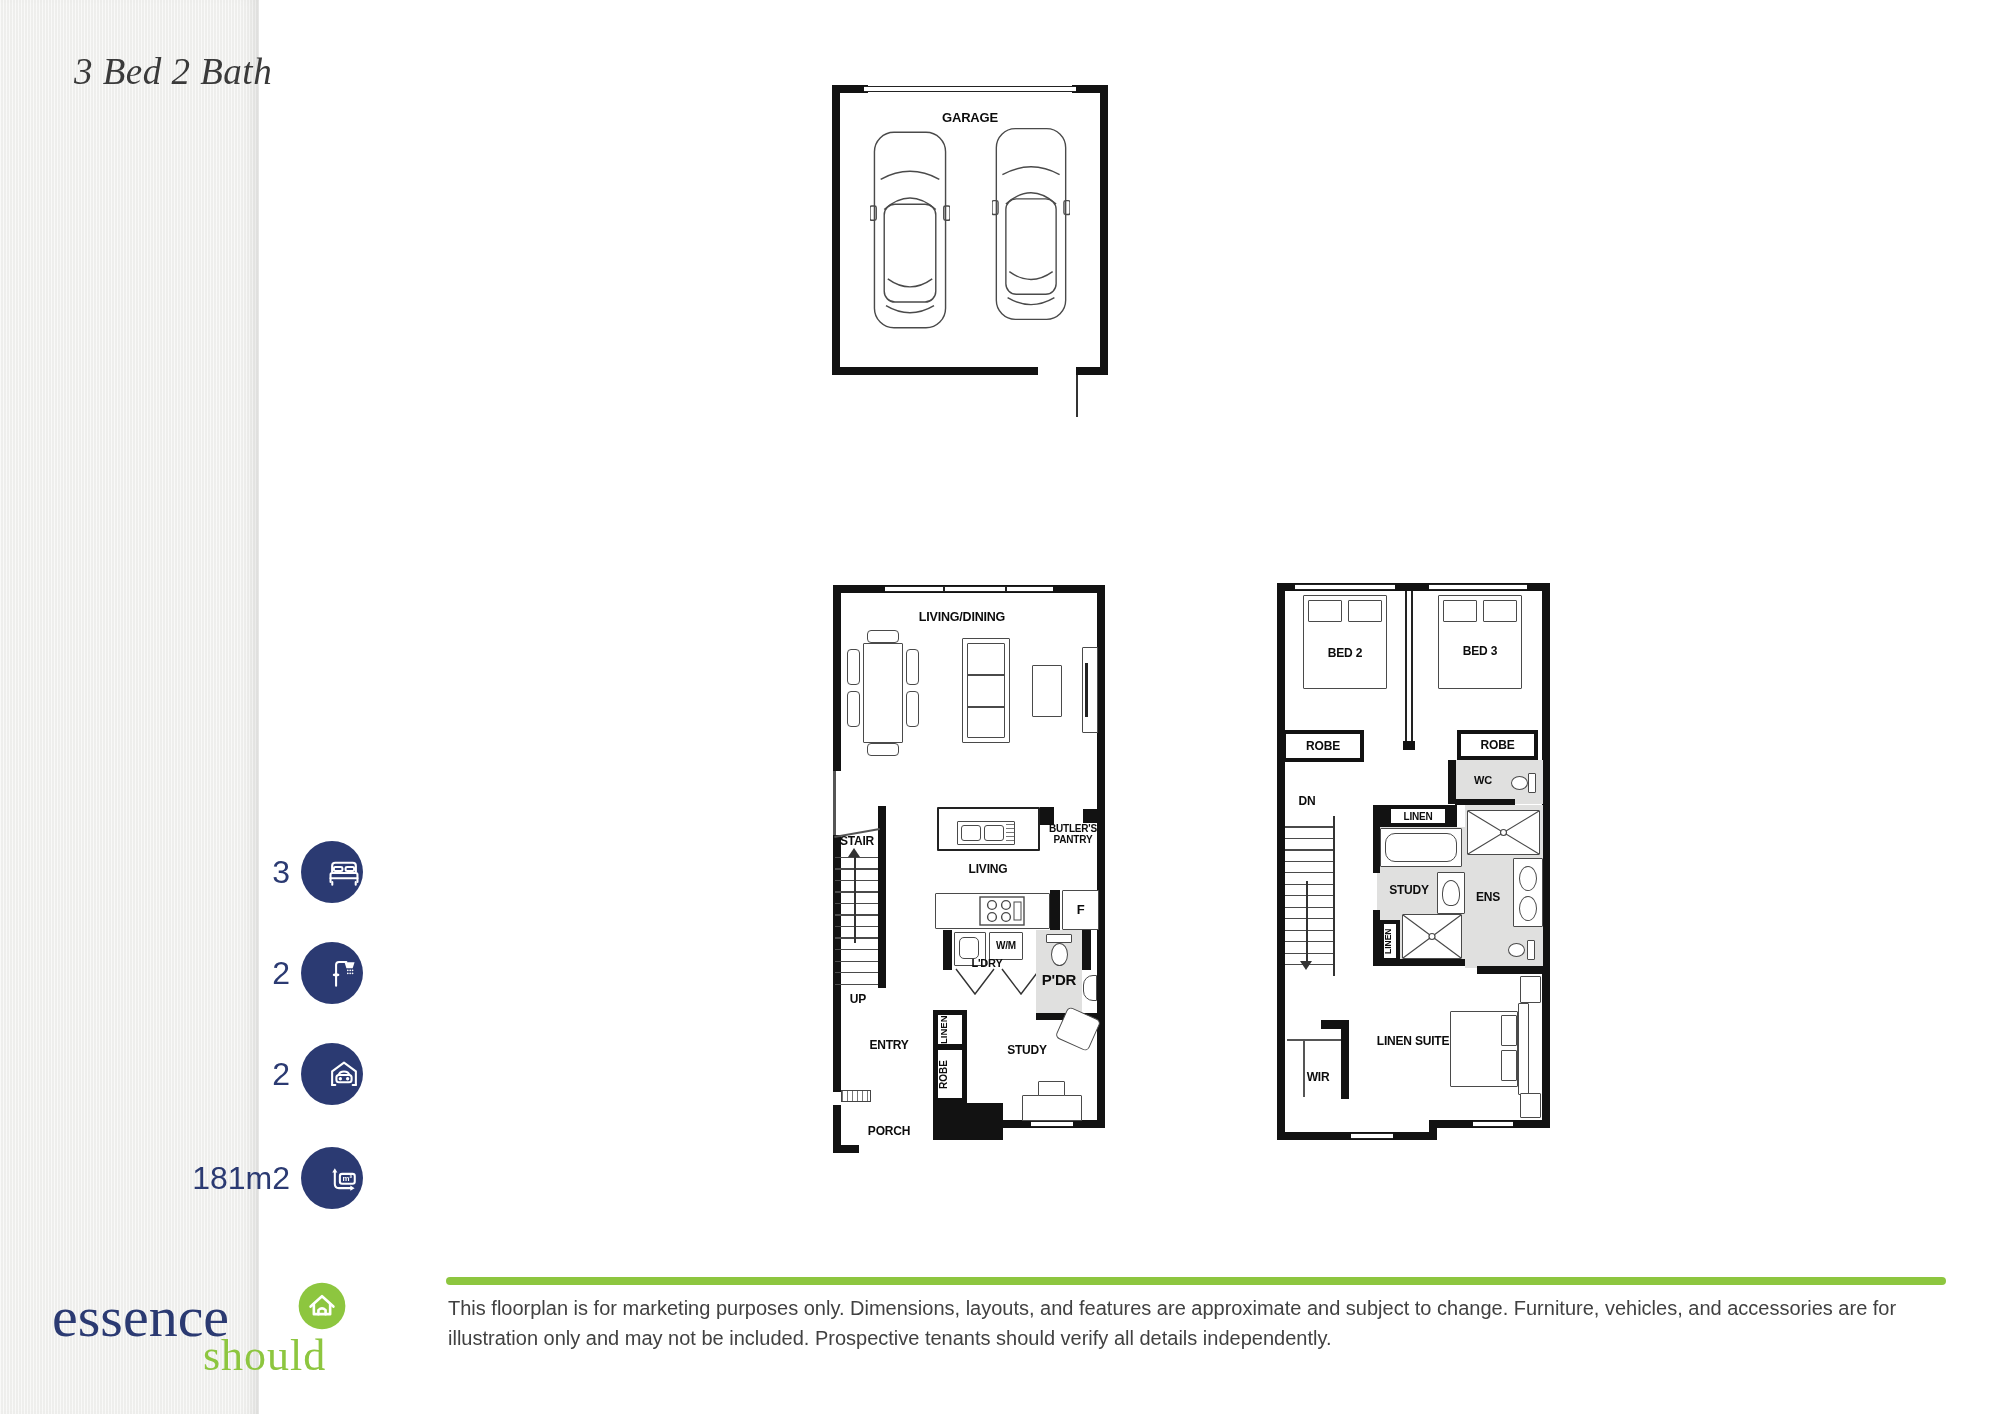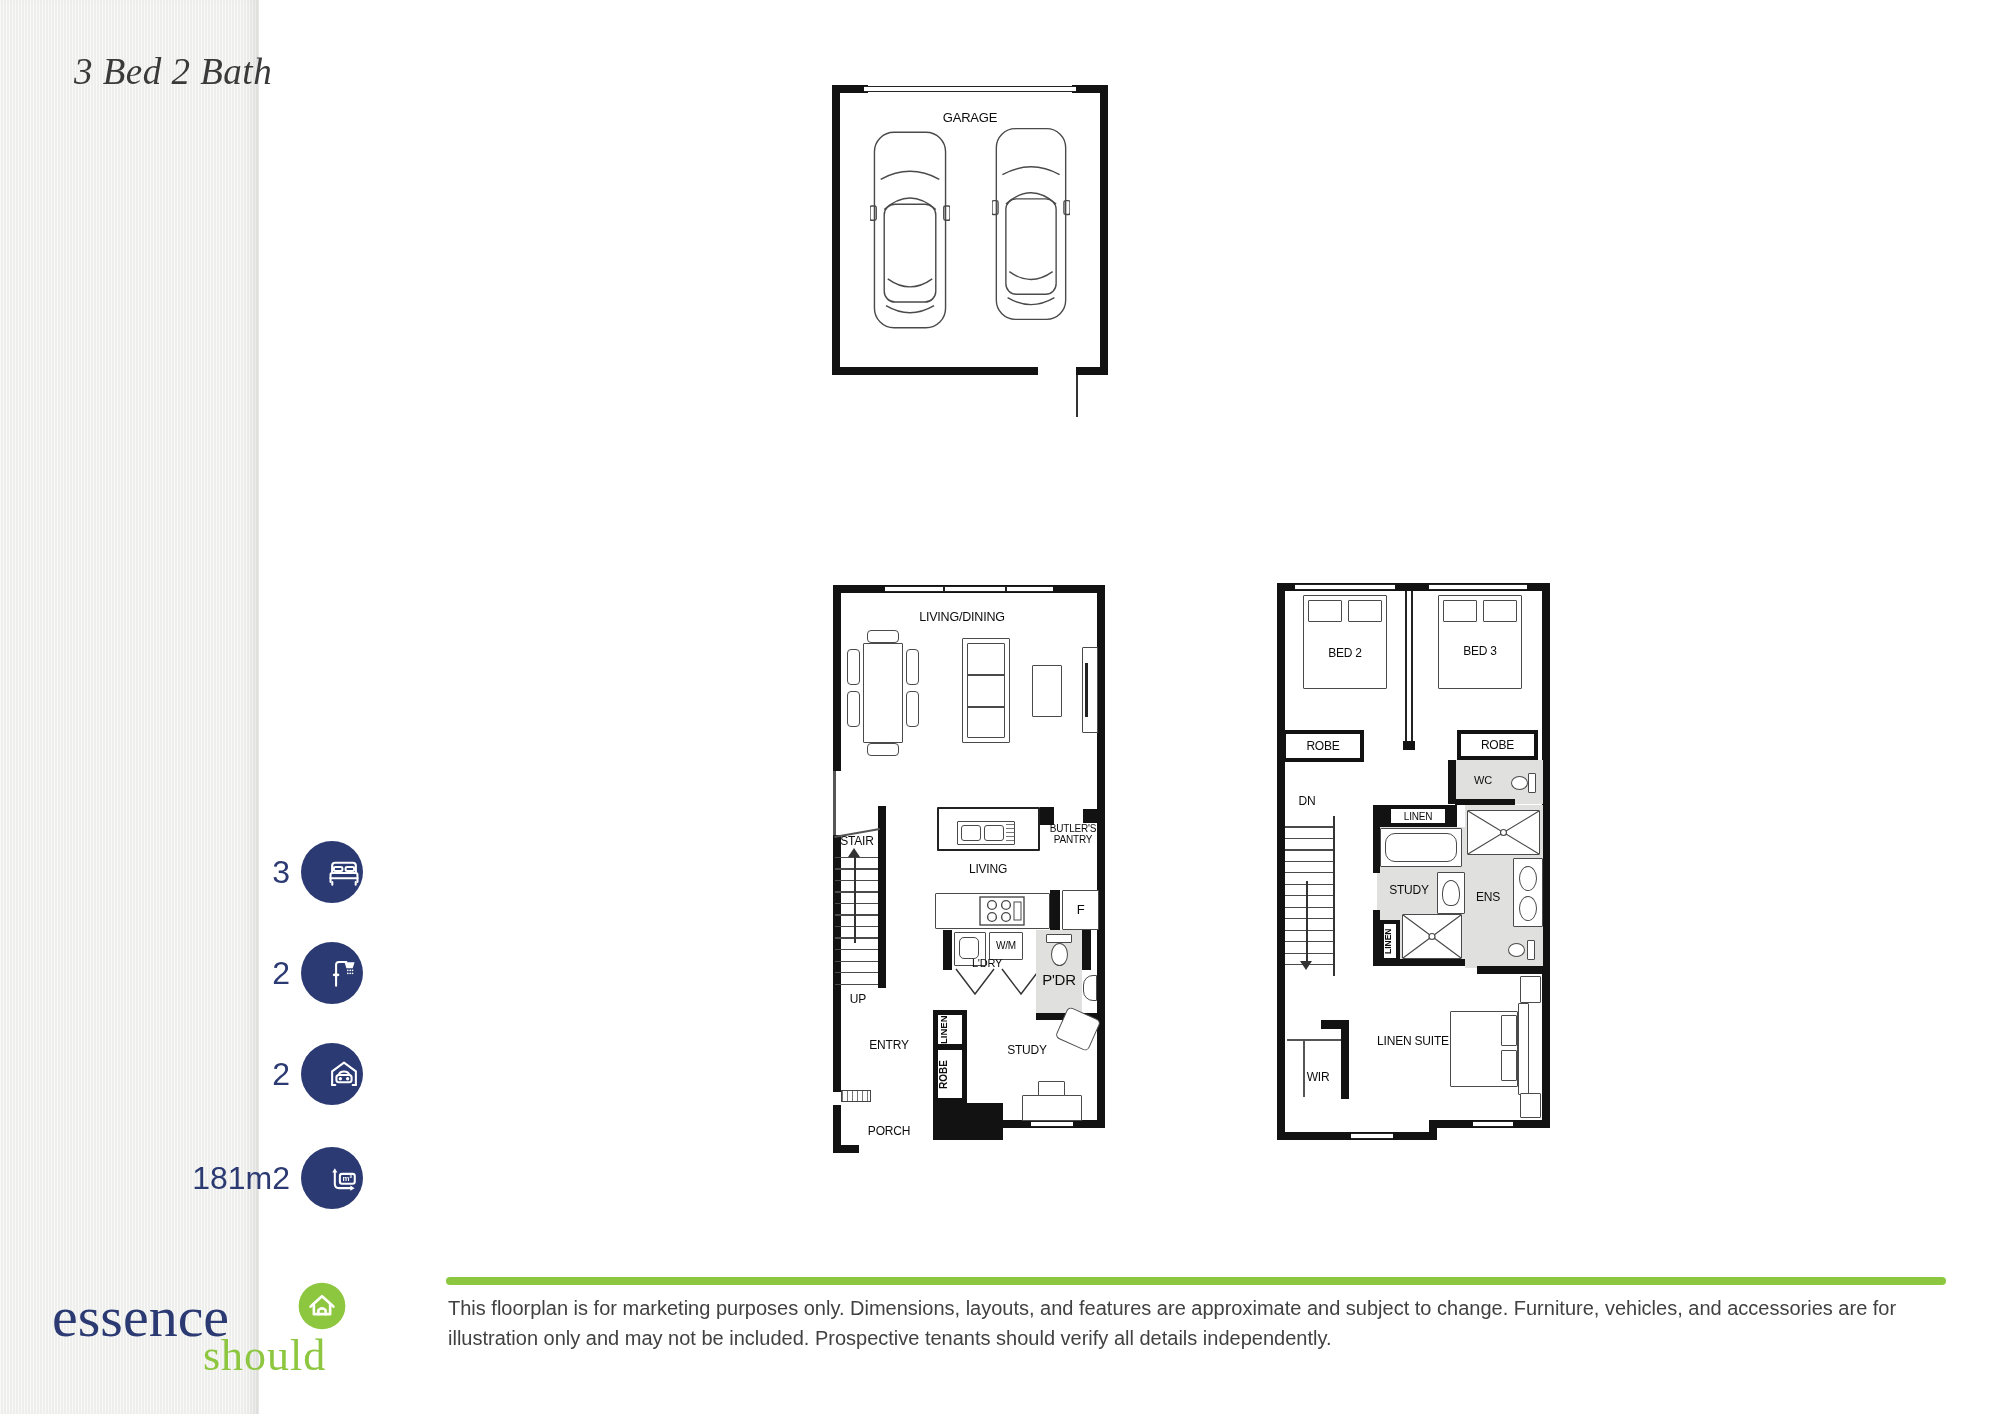--- a/index.html
+++ b/index.html
@@ -48,21 +48,21 @@
     font-size:20px;line-height:30px;color:#414141;
   }
   
   .plan{position:absolute;}
   .plan div{position:absolute;box-sizing:border-box;}
   .w{background:#121212;}
   .t{border:1.5px solid #4a4a4a;background:#fff;border-radius:1px;}
   .gray{background:#e0e0df;}
   .win{background:#fff;border-top:1.5px solid #222;border-bottom:1.5px solid #222;}
   .lbl{
-    font-weight:normal;font-size:12px;color:#0c0c0c;text-align:center;
+    font-weight:bold;font-size:12px;color:#0c0c0c;text-align:center;
     letter-spacing:-.2px;white-space:pre-line;line-height:13px;
   }
   .lbl.sm{font-size:10px;line-height:11px;}
   .vlbl{
     font-weight:bold;color:#0c0c0c;writing-mode:vertical-rl;transform:rotate(180deg);
     text-align:center;letter-spacing:0;
   }
   .treads{background:repeating-linear-gradient(to bottom,transparent 0 10px,#4a4a4a 10px 11.5px);}
   .arrow-shaft{width:2px;background:#333;}
   .tri-up{width:0;height:0;border-left:6px solid transparent;border-right:6px solid transparent;border-bottom:9px solid #333;background:none;}

